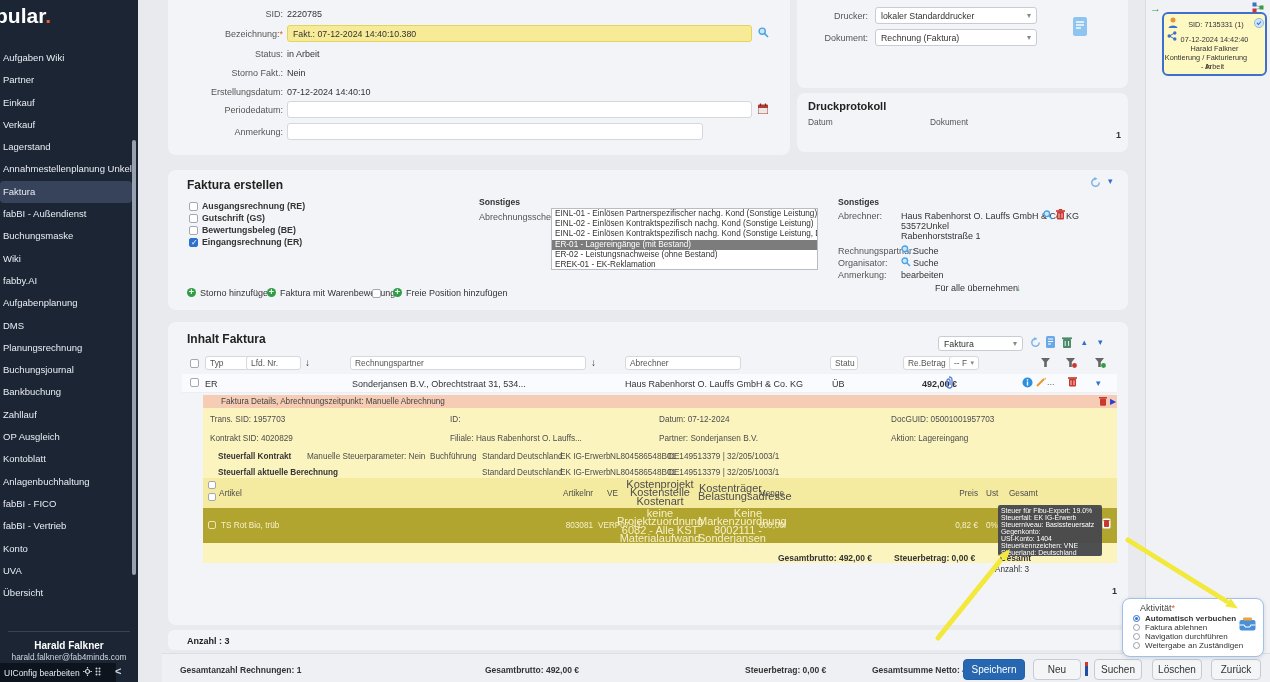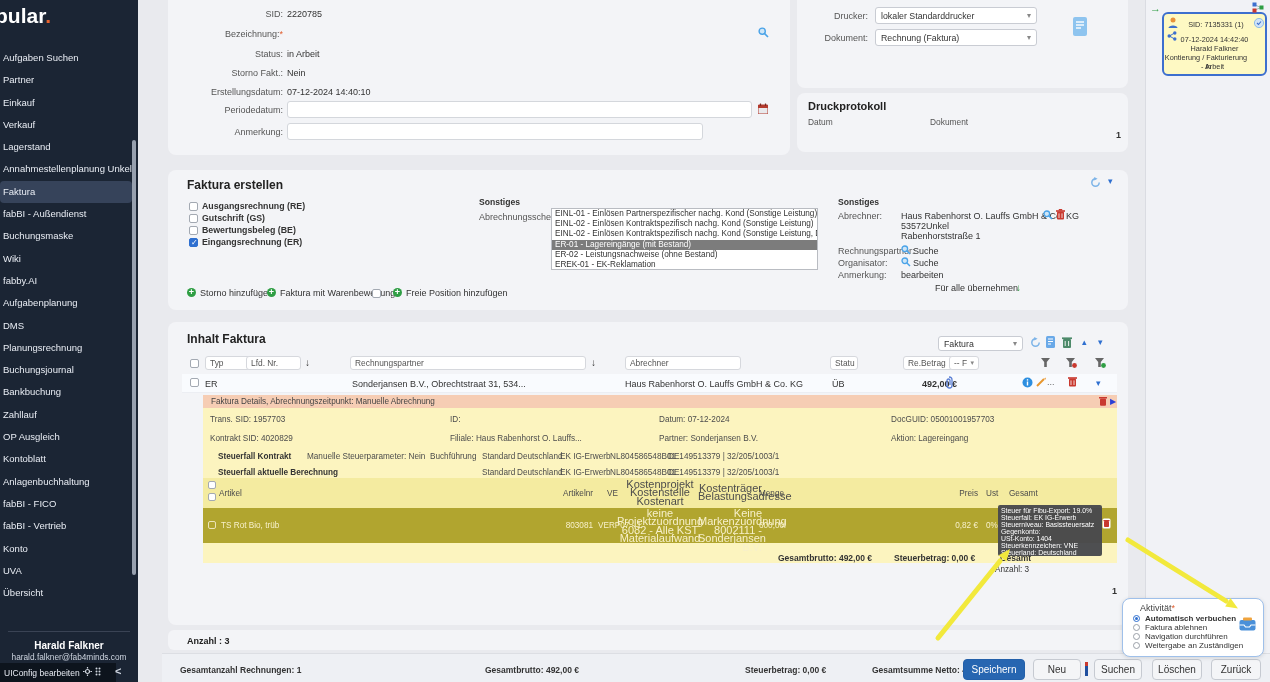--- a/index.html
+++ b/index.html
@@ -43,21 +43,21 @@
 .aopt{position:absolute;left:22px;font-size:8px;white-space:nowrap;color:#333}
 </style>
 </head>
 <body>
 
 <div id="app">
 
   <aside class="sidebar">
     <div class="abs" style="left:-5px;top:4px;font-size:21px;font-weight:bold;color:#fff"><span>bular</span><span style="color:#e8622d">.</span></div>
     <nav class="abs" style="left:0;top:47px;width:138px">
-      <div class="sideitem">Aufgaben Suchen</div>
+      <div class="sideitem">Aufgaben Wiki</div>
       <div class="sideitem">Partner</div>
       <div class="sideitem">Einkauf</div>
       <div class="sideitem">Verkauf</div>
       <div class="sideitem">Lagerstand</div>
       <div class="sideitem">Annahmestellenplanung Unkel</div>
       <div class="sideitem sel">Faktura</div>
       <div class="sideitem">fabBI - Außendienst</div>
       <div class="sideitem">Buchungsmaske</div>
       <div class="sideitem">Wiki</div>
       <div class="sideitem">fabby.AI</div>
@@ -97,20 +97,21 @@
             </g>
           </svg></span>
     </div>
     <div class="abs" style="left:115px;top:665px;font-size:11px;color:#cfd6e0;font-weight:bold">&lt;</div>
   </aside>
 
   <div class="panel" style="left:168px;top:-10px;width:622px;height:165px"></div>
   <span class="lab" style="left:168px;top:9px;width:115px">SID:</span>
   <span class="txt" style="left:287px;top:9px">2220785</span>
   <span class="lab" style="left:168px;top:29px;width:115px"><span>Bezeichnung:</span><span style="color:#e05d2d">*</span></span>
+  <input class="inp yellow" style="left: 287px; top: 25px; width: 465px;" value="Fakt.: 07-12-2024 14:40:10.380">
   <span class="ticon" style="left:758px;top:27px"><svg width="11" height="11">
         <circle cx="4.2" cy="4.2" r="3.1" fill="#cfe6f7" stroke="#4aa3e8" stroke-width="1.4"></circle>
         <line x1="6.6" y1="6.6" x2="10" y2="10" stroke="#4aa3e8" stroke-width="1.6"></line>
       </svg></span>
   <span class="lab" style="left:168px;top:49px;width:115px">Status:</span>
   <span class="txt" style="left:287px;top:49px">in Arbeit</span>
   <span class="lab" style="left:168px;top:68px;width:115px">Storno Fakt.:</span>
   <span class="txt" style="left:287px;top:68px">Nein</span>
   <span class="lab" style="left:168px;top:87px;width:115px">Erstellungsdatum:</span>
   <span class="txt" style="left:287px;top:87px">07-12-2024 14:40:10</span>
@@ -291,21 +292,21 @@
   <span class="ticon" style="left:1068px;top:376px"><svg width="9" height="11">
         <rect x="1" y="2.6" width="7" height="8" rx="1" fill="#c9392f"></rect>
         <rect x="0" y="1.2" width="9" height="1.6" fill="#c9392f"></rect>
         <line x1="3" y1="4.4" x2="3" y2="9" stroke="#fff" stroke-width="0.8"></line>
         <line x1="6" y1="4.4" x2="6" y2="9" stroke="#fff" stroke-width="0.8"></line>
       </svg></span>
   <span class="txt blue" style="left:1096px;top:378px;font-size:9px">▾</span>
 
   <div id="details">
     <div class="dhead">
-      <span style="padding-left:8px">Faktura Details, Abrechnungszeitpunkt: Manuelle Abrechnung</span>
+      <span style="padding-left:18px">Faktura Details, Abrechnungszeitpunkt: Manuelle Abrechnung</span>
       <span class="ticon" style="left:896px;top:1px"><svg width="8" height="10">
             <rect x="1" y="2.4" width="6" height="7.4" rx="1" fill="#c9392f"></rect>
             <rect x="0" y="1" width="8" height="1.5" fill="#c9392f"></rect>
           </svg></span>
       <span class="abs" style="left:907px;top:0;color:#2b3fd6;font-size:8px">▶</span>
     </div>
     <span class="txt" style="left:7px;top:20px">Trans. SID: 1957703</span>
     <span class="txt" style="left:247px;top:20px">ID:</span>
     <span class="txt" style="left:456px;top:20px">Datum: 07-12-2024</span>
     <span class="txt" style="left:688px;top:20px">DocGUID: 05001001957703</span>

